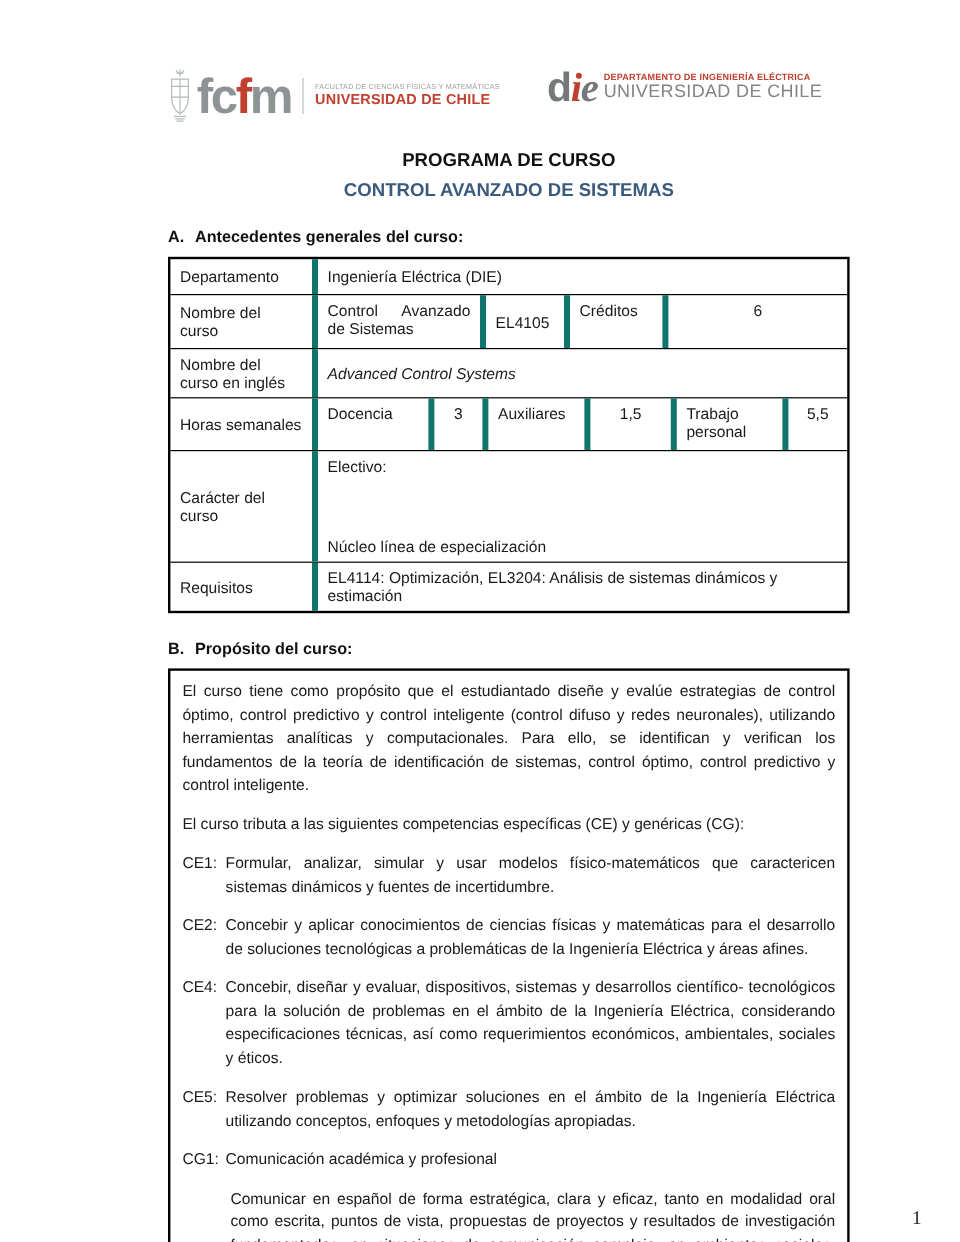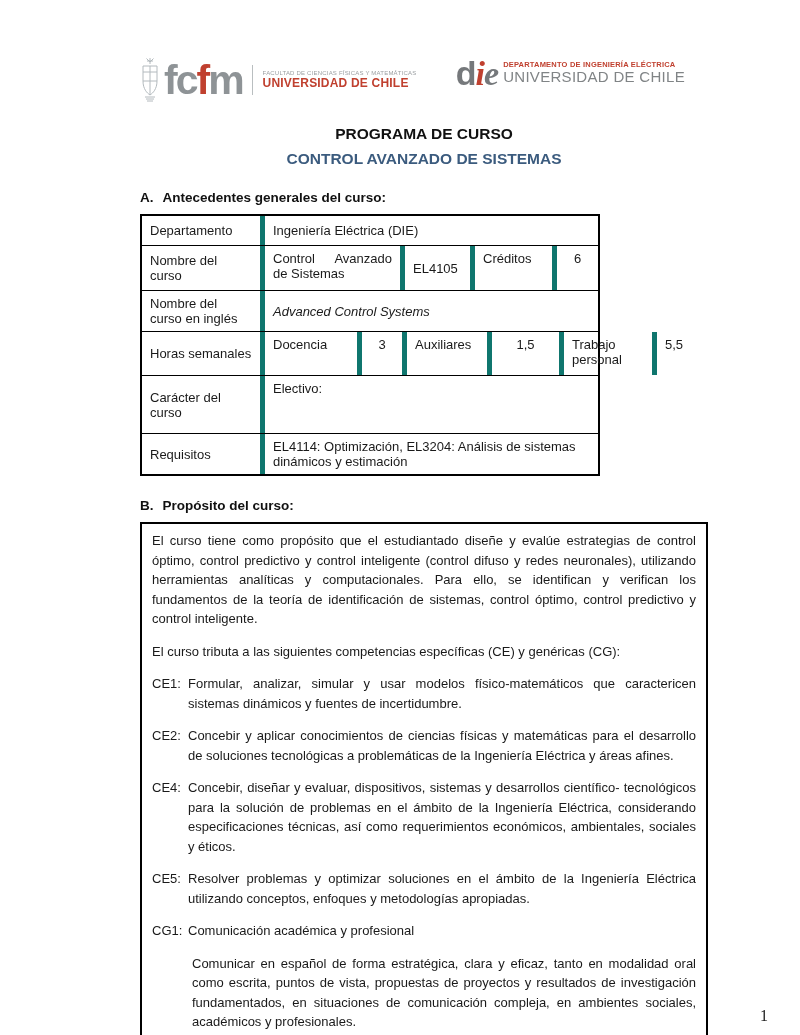--- a/index.html
+++ b/index.html
@@ -34,21 +34,21 @@
   .die-line1 { font-size:7.5px; font-weight:bold; color:#c0402f; letter-spacing:.2px; white-space:nowrap; }
   .die-line2 { font-size:15px; color:#808486; letter-spacing:.3px; white-space:nowrap; }
   
   .titles { width:568px; margin:22px 0 0 140px; text-align:center; }
   .title-main { font-size:15.5px; font-weight:bold; color:#111; }
   .title-course { font-size:15.5px; font-weight:bold; color:#3b5b7e; margin-top:7px; }
   
   .sec-heading { margin:22px 0 9px 140px; font-size:13.5px; font-weight:bold; color:#111; }
   .sec-heading .sec-letter { margin-right:9px; }
   
-  .tbl { margin-left:140px; width:460px; border:2px solid #000; font-size:13px; }
+  .tbl { margin-left:140px; width:568px; border:2px solid #000; font-size:13px; }
   .trow { display:flex; border-top:1px solid #000; }
   .trow:first-child { border-top:none; }
   .tcell { border-left:5px solid #0f766e; padding:5px 8px; display:flex; }
   .tcell:first-child { border-left:none; }
   .lbl { width:118px; flex:0 0 118px; align-items:center; }
   .vcenter { align-items:center; }
   .vtop { align-items:flex-start; }
   .hcenter { justify-content:center; }
   .grow { flex:1; }
   .w140 { flex:0 0 140px; }
@@ -62,21 +62,21 @@
   .w72 { flex:0 0 72px; }
   .w93 { flex:0 0 93px; }
   .w58 { flex:1; }
   .r-dep { min-height:29px; }
   .r-nom { min-height:45px; }
   .r-ing { min-height:41px; }
   .r-hor { min-height:44px; }
   .r-car { min-height:58px; }
   .r-req { min-height:34px; }
   .italic { font-style:italic; }
-  .caracter-val { display:flex; flex-direction:row; justify-content:space-between;gap:19px; }
+  .caracter-val { display:flex; flex-direction:column; justify-content:space-between;gap:19px; }
   .caracter-val .gap { height:14px; }
   
   .prop-box {
     margin-left:140px; width:568px; height:524px;
     border:2px solid #000;
     padding:7px 10px;
     font-size:13px; line-height:1.5;
     overflow:hidden;
   }
   .prop-box p { text-align:justify; margin-bottom:13px; }
@@ -193,20 +193,21 @@
         </div>
     </div>
 
     <div class="trow r-car">
       <div class="tcell lbl vcenter">
           <span>Carácter del curso</span>
         </div>
       <div class="tcell grow caracter-val">
         <span>Electivo:</span>
         <span class="gap"></span>
+        <span>Núcleo línea de especialización</span>
       </div>
     </div>
 
     <div class="trow r-req">
       <div class="tcell lbl vcenter">
           <span>Requisitos</span>
         </div>
       <div class="tcell grow vcenter">
           <span>EL4114: Optimización, EL3204: Análisis de sistemas dinámicos y estimación</span>
         </div>

